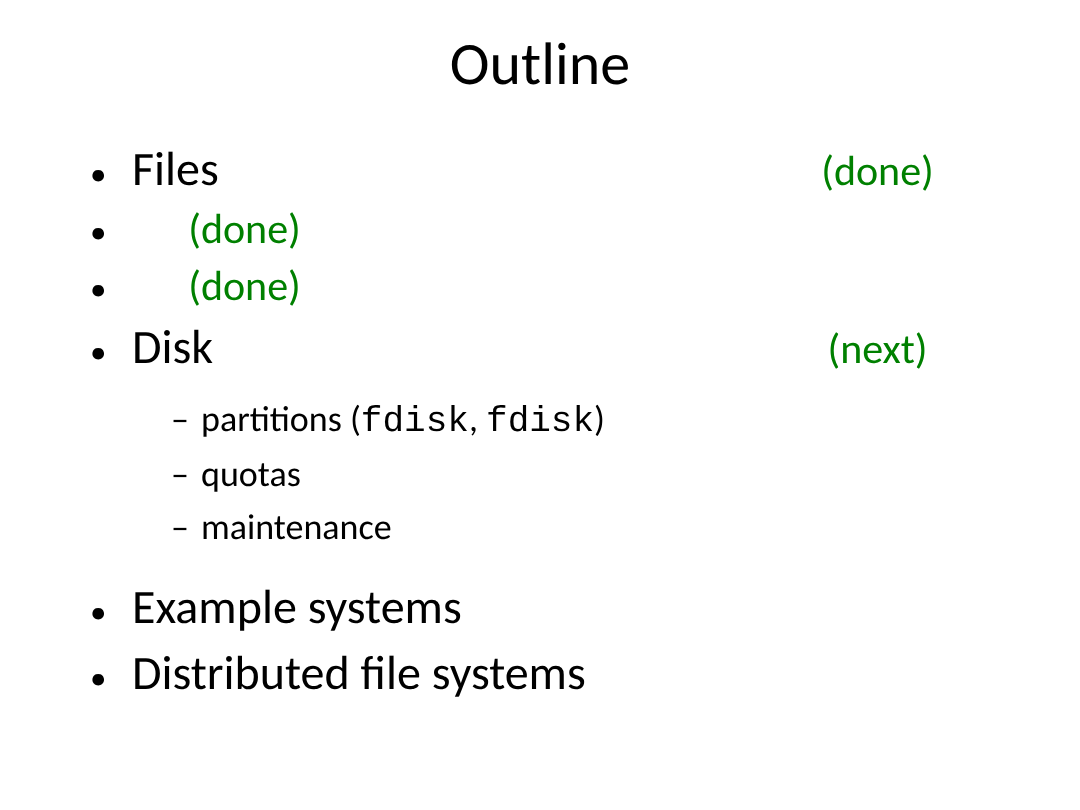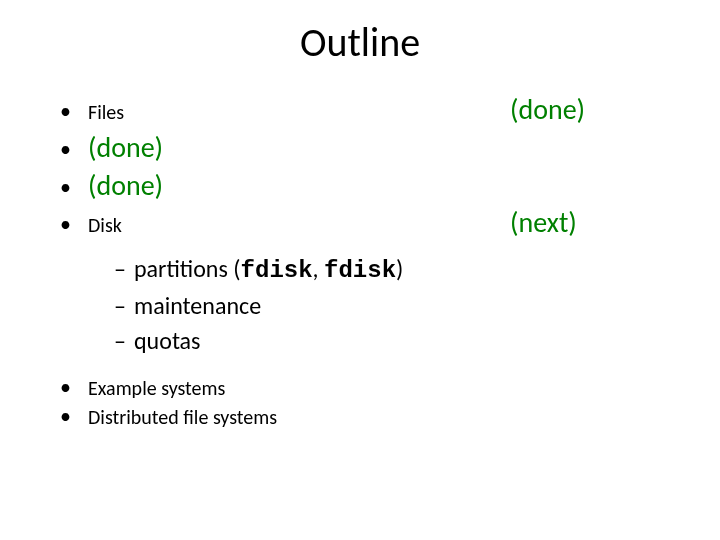--- a/index.html
+++ b/index.html
@@ -28,45 +28,44 @@
     display: flex;
     align-items: baseline;
   }
   .bullet {
     width: 28px;
     flex: 0 0 28px;
     font-size: 22px;
     line-height: 1.35;
   }
   .label {
-    font-size: 20px;
+    font-size: 32px;
     line-height: 1.35;
     flex: 1 1 auto;
   }
   .status {
     flex: 0 0 150px;
     font-size: 28px;
     line-height: 1.35;
     color: #008000;
-    text-align: left;
+    text-align: center;
   }
   .subitems {
     margin: 10px 0 14px 54px;
   }
   .subrow {
     font-size: 24px;
     line-height: 1.45;
   }
   .dash {
     display: inline-block;
     width: 20px;
   }
   .mono {
     font-family: "Courier New", Courier, monospace;
-    font-weight: bold;
   }
 </style>
 </head>
 <body>
 
 <div class="slide">
 
   <h1 class="title">Outline</h1>
 
   <div class="row">
@@ -89,24 +88,24 @@
     <span class="bullet">•</span>
     <span class="label">Disk</span>
     <span class="status">(next)</span>
   </div>
 
   <div class="subitems">
     <div class="subrow">
       <span class="dash">–</span><span>partitions (</span><span class="mono">fdisk</span><span>, </span><span class="mono">fdisk</span><span>)</span>
     </div>
     <div class="subrow">
-      <span class="dash">–</span><span>maintenance</span>
+      <span class="dash">–</span><span>quotas</span>
     </div>
     <div class="subrow">
-      <span class="dash">–</span><span>quotas</span>
+      <span class="dash">–</span><span>maintenance</span>
     </div>
   </div>
 
   <div class="row">
     <span class="bullet">•</span>
     <span class="label">Example systems</span>
   </div>
 
   <div class="row">
     <span class="bullet">•</span>

